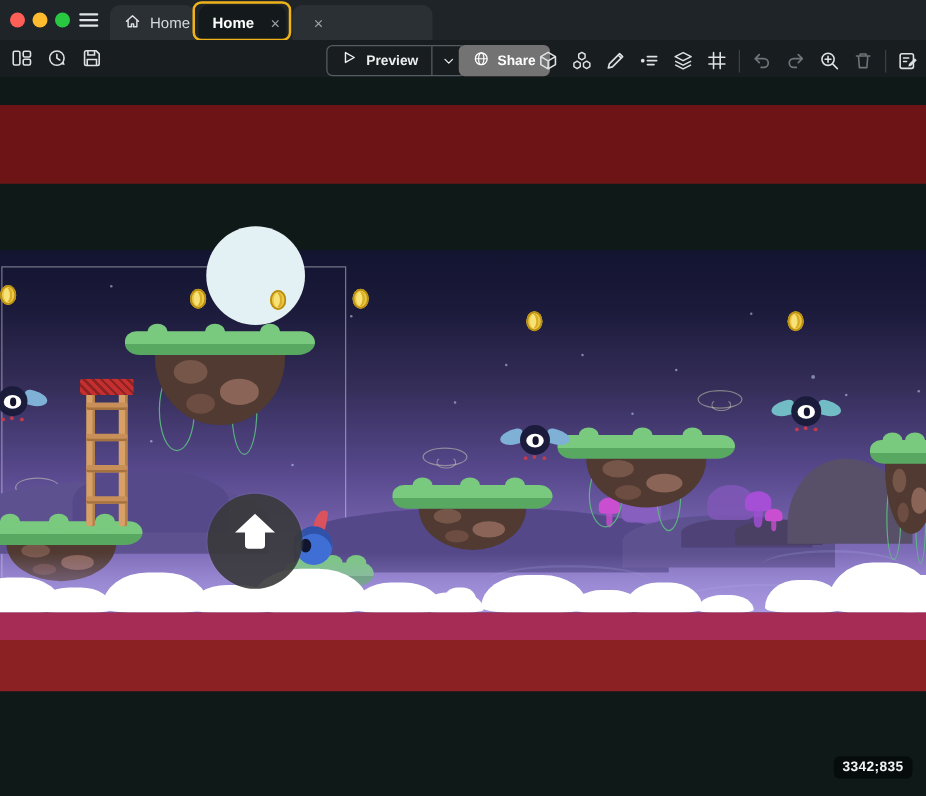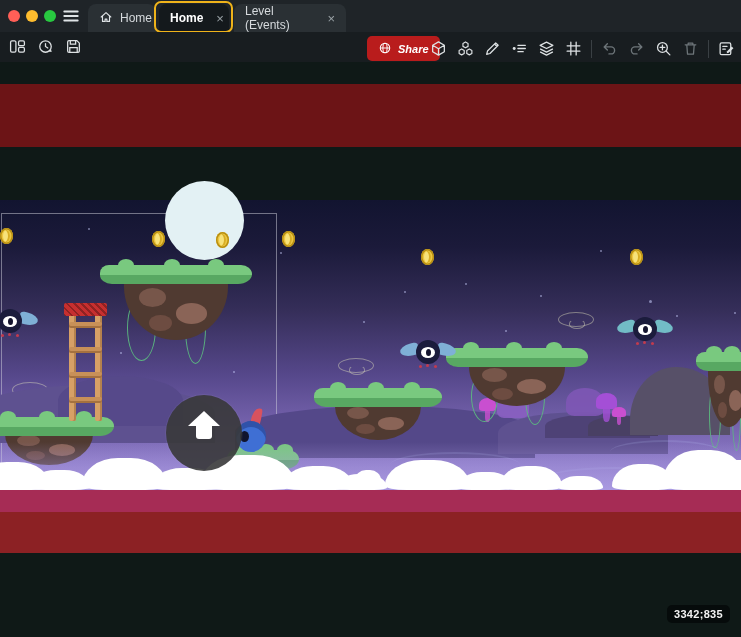--- a/index.html
+++ b/index.html
@@ -1,18 +1,18 @@
 <!DOCTYPE html>
 <html><head>
 <meta charset="utf-8">
 <style>
   html,body{margin:0;padding:0;background:#0f1917;}
   *{box-sizing:border-box;}
   #stage{position:relative;width:741px;height:637px;overflow:hidden;background:#0f1917;
-         font-family:"Liberation Sans",sans-serif;-webkit-font-smoothing:antialiased;}
+         font-family:"Liberation Sans",sans-serif;text-align:right;-webkit-font-smoothing:antialiased;}
 
   
   #titlebar{position:absolute;left:0;top:0;width:741px;height:32px;background:#1f2428;}
   .light{position:absolute;top:10px;width:12px;height:12px;border-radius:50%;}
   #menu-btn{position:absolute;left:62px;top:7px;width:18px;height:18px;color:#dfe3e6;}
   .tab{position:absolute;top:4px;height:28px;border-radius:8px 8px 0 0;display:flex;align-items:center;
        gap:7px;padding:0 11px;font-size:12px;color:#d6dadd;cursor:default;}
   .tab.plain{background:#2a3034;}
   .tab.active{background:#14191c;color:#fff;font-weight:700;}
   .tab .x{color:#9aa2a6;font-size:13px;font-weight:400;margin-left:6px;}
@@ -133,21 +133,20 @@
       </span>
       <span>Home</span>
     </div>
 
     <div class="tab active" style="left:159px;width:70px">
       <span>Home</span>
       <span class="x">×</span>
     </div>
 
     <div class="tab plain" style="left:234px;width:112px">
-      <span>Level (Events)</span>
       <span class="x">×</span>
     </div>
 
     <div id="tab-highlight" style="border-color: rgb(239, 179, 26);"></div>
   </div>
 
   <div id="toolbar">
     <div id="left-icons">
       <span class="tbicon">
         <svg width="17" height="17" viewBox="0 0 16 16">
@@ -164,22 +163,38 @@
           </svg>
       </span>
       <span class="tbicon">
         <svg width="17" height="17" viewBox="0 0 16 16">
             <path d="M2.5 3.8c0-.7.6-1.3 1.3-1.3h7.4l2.3 2.3v7.4c0 .7-.6 1.3-1.3 1.3H3.8c-.7 0-1.3-.6-1.3-1.3z" stroke="#dde1e3" stroke-width="1.2" fill="none" stroke-linejoin="round"></path>
             <path d="M5 2.7v3h5v-3M4.5 13.3V9h7v4.3" stroke="#dde1e3" stroke-width="1.2" fill="none"></path>
           </svg>
       </span>
     </div>
 
-
-    <div id="share-btn" style="background: #b91c1c; font-style: italic;">
+    <div id="preview-btn">
+      <span class="seg">
+        <span>
+          <svg width="14" height="14" viewBox="0 0 16 16">
+              <path d="M5 3.5v9l8-4.5z" stroke="#eceeef" stroke-width="1.3" fill="none" stroke-linejoin="round"></path>
+            </svg>
+        </span>
+        <span class="lbl">Preview</span>
+      </span>
+      <span class="div"></span>
+      <span class="chev">
+        <svg width="12" height="12" viewBox="0 0 16 16">
+            <path d="M4 6l4 4 4-4" stroke="#eceeef" stroke-width="1.4" fill="none" stroke-linecap="round" stroke-linejoin="round"></path>
+          </svg>
+      </span>
+    </div>
+
+    <div id="share-btn" style="background: #737373;">
       <span>
         <svg width="14" height="14" viewBox="0 0 16 16">
             <circle cx="8" cy="8" r="5.4" stroke="#fff" stroke-width="1.2" fill="none"></circle>
             <ellipse cx="8" cy="8" rx="2.4" ry="5.4" stroke="#fff" stroke-width="1.1" fill="none"></ellipse>
             <path d="M2.6 8h10.8" stroke="#fff" stroke-width="1.1"></path>
           </svg>
       </span>
       <span>Share</span>
     </div>
 

